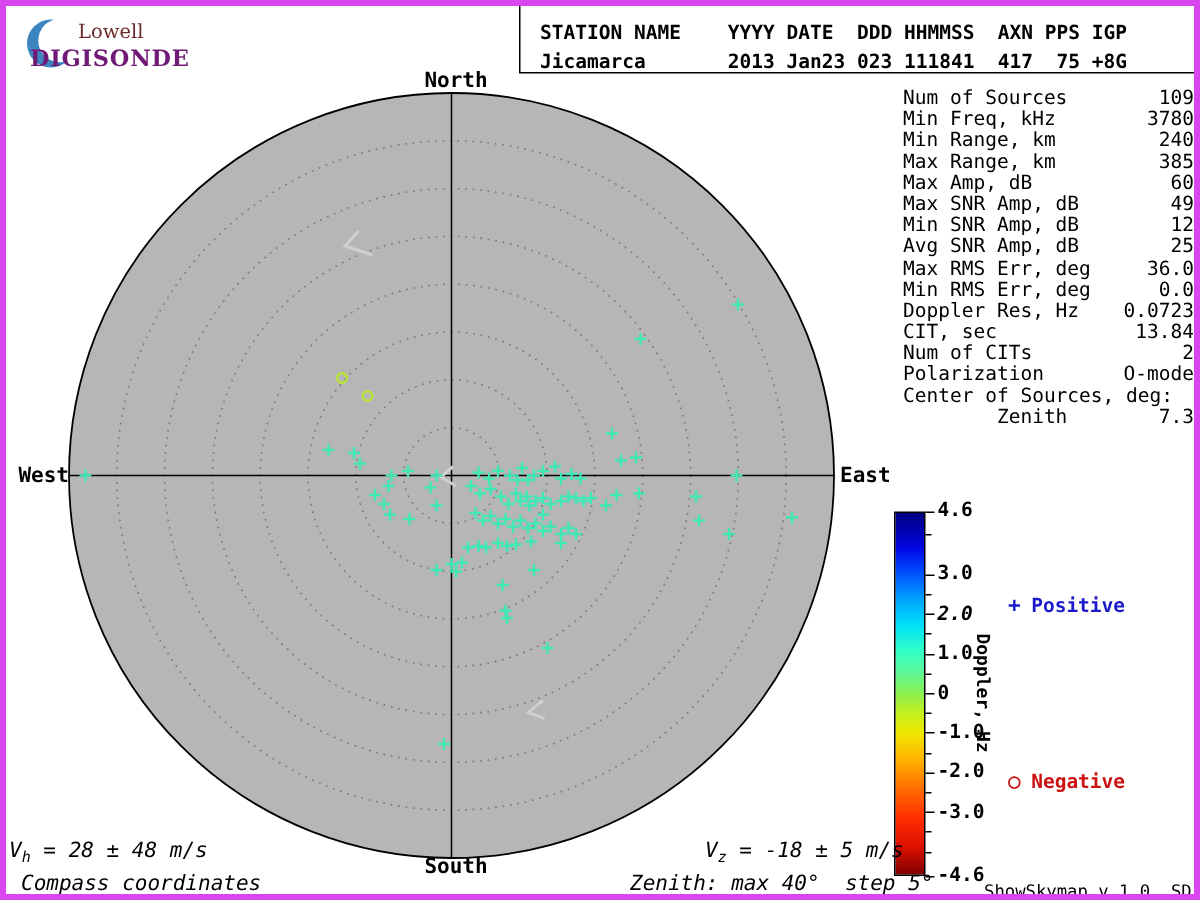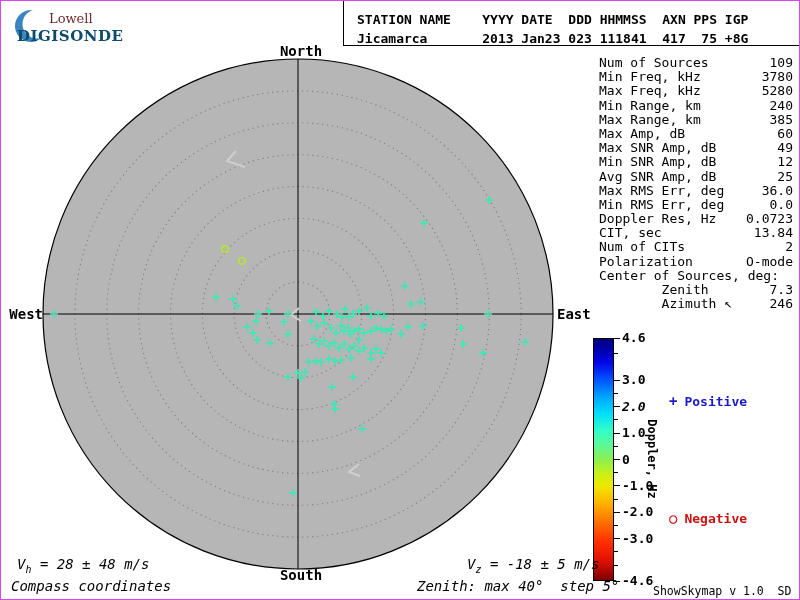--- a/index.html
+++ b/index.html
@@ -1,25 +1,25 @@
 <!DOCTYPE html>
 <html><head>
 <meta charset="utf-8">
 <style>
   html,body{margin:0;padding:0;background:#fff;}
   .page{
     position:relative; width:800px; height:600px; box-sizing:border-box;
-    border:1px solid #d946ef; background:#fff; overflow:hidden;
+    border:4px solid #d946ef; background:#fff; overflow:hidden;
     font-family:"DejaVu Sans Mono","Liberation Mono",monospace; color:#000;
   }
   
   .logo{position:absolute;left:10px;top:4px;width:130px;height:44px;}
   .logo svg{position:absolute;left:0;top:0;}
   .logo-lowell{position:absolute;left:38px;top:6px;font-family:"DejaVu Serif","Liberation Serif",serif;font-size:13px;color:#6e2b2b;}
-  .logo-digisonde{position:absolute;left:6px;top:22px;font-family:"DejaVu Serif","Liberation Serif",serif;font-weight:bold;font-size:15px;color:#0c4a6e;letter-spacing:.5px;}
+  .logo-digisonde{position:absolute;left:6px;top:22px;font-family:"DejaVu Serif","Liberation Serif",serif;font-weight:bold;font-size:15px;color:#701a75;letter-spacing:.5px;}
   
   .hdr{position:absolute;left:352px;top:5px;margin:4px;font-size:13px;font-weight:bold;line-height:19px;white-space:pre;}
   .hdr-vline{position:absolute;left:342px;top:0;width:1px;height:44px;background:#000;}
   .hdr-hline{position:absolute;left:342px;top:44px;width:458px;height:1px;background:#000;}
   
   .compass{position:absolute;font-size:14px;font-weight:bold;}
   .c-north{left:270px;top:42px;width:60px;text-align:center;}
   .c-south{left:270px;top:566px;width:60px;text-align:center;}
   .c-west{left:6px;top:305px;width:36px;text-align:right;}
   .c-east{left:556px;top:305px;width:40px;text-align:left;}
@@ -33,21 +33,21 @@
   .cb-tick{position:absolute;height:1px;background:#000;}
   .cb-lab{position:absolute;font-size:13px;font-weight:bold;line-height:14px;}
   .cb-title{position:absolute;left:591px;top:451px;width:120px;height:14px;text-align:center;
             font-size:12px;font-weight:bold;transform:rotate(90deg);}
   .legend{position:absolute;display:flex;align-items:center;gap:7px;font-size:13px;font-weight:bold;}
   .leg-pos{left:668px;top:392px;color:#1a1acc;}
   .leg-neg{left:668px;top:509px;color:#cc1111;}
   .leg-sym{font-size:14px;font-weight:bold;}
   
   .ftr{position:absolute;font-size:14px;font-style:italic;white-space:pre;}
-  .f-vh{left:16px;top:555px;text-align:center;}
+  .f-vh{left:2px;top:555px;text-align:center;}
   .f-cc{left:10px;top:577px;}
   .f-vz{left:466px;top:555px;}
   .f-zn{left:416px;top:577px;}
   .credit{position:absolute;left:652px;top:583px;font-size:11.5px;white-space:pre;}
   sub{font-size:10px;}
   svg.map{position:absolute;left:0;top:0;}
 </style>
 </head>
 <body>
 
@@ -453,24 +453,20 @@
   <div class="stats" id="stats-panel">
       <div class="row">
         <span class="lab">Num of Sources</span>
         <span class="val">109</span>
       </div>
       <div class="row">
         <span class="lab">Min Freq, kHz</span>
         <span class="val">3780</span>
       </div>
       <div class="row">
-        <span class="lab">Max Freq, kHz</span>
-        <span class="val">5280</span>
-      </div>
-      <div class="row">
         <span class="lab">Min Range, km</span>
         <span class="val">240</span>
       </div>
       <div class="row">
         <span class="lab">Max Range, km</span>
         <span class="val">385</span>
       </div>
       <div class="row">
         <span class="lab">Max Amp, dB</span>
         <span class="val">60</span>
@@ -511,24 +507,20 @@
         <span class="lab">Polarization</span>
         <span class="val">O-mode</span>
       </div>
       <div class="row">
         <span class="lab">Center of Sources, deg:</span>
         <span class="val"></span>
       </div>
       <div class="row">
         <span class="lab">        Zenith</span>
         <span class="val">7.3</span>
-      </div>
-      <div class="row">
-        <span class="lab">        Azimuth ↖</span>
-        <span class="val">246</span>
       </div>
     </div>
 
   <div class="cbar" id="colorbar" style="background: linear-gradient(rgb(0, 0, 127) 0%, rgb(0, 0, 168) 4%, rgb(0, 8, 232) 10%, rgb(0, 85, 255) 17%, rgb(0, 164, 255) 24%, rgb(0, 224, 248) 31%, rgb(48, 255, 200) 38%, rgb(92, 248, 152) 44%, rgb(140, 240, 80) 50%, rgb(200, 240, 24) 56%, rgb(240, 232, 0) 61%, rgb(255, 180, 0) 68%, rgb(255, 112, 0) 76%, rgb(255, 48, 0) 84%, rgb(224, 16, 0) 92%, rgb(127, 0, 0) 100%);"></div>
   <div id="cb-ticks">
       <div class="cb-tick" style="left: 613px; top: 336.5px; width: 6px;"></div>
       <div class="cb-lab" style="left: 621px; top: 330px;">4.6</div>
       <div class="cb-tick" style="left: 613px; top: 352.348px; width: 4px;"></div>
       <div class="cb-tick" style="left: 613px; top: 378.761px; width: 6px;"></div>
       <div class="cb-lab" style="left: 621px; top: 372.261px;">3.0</div>

